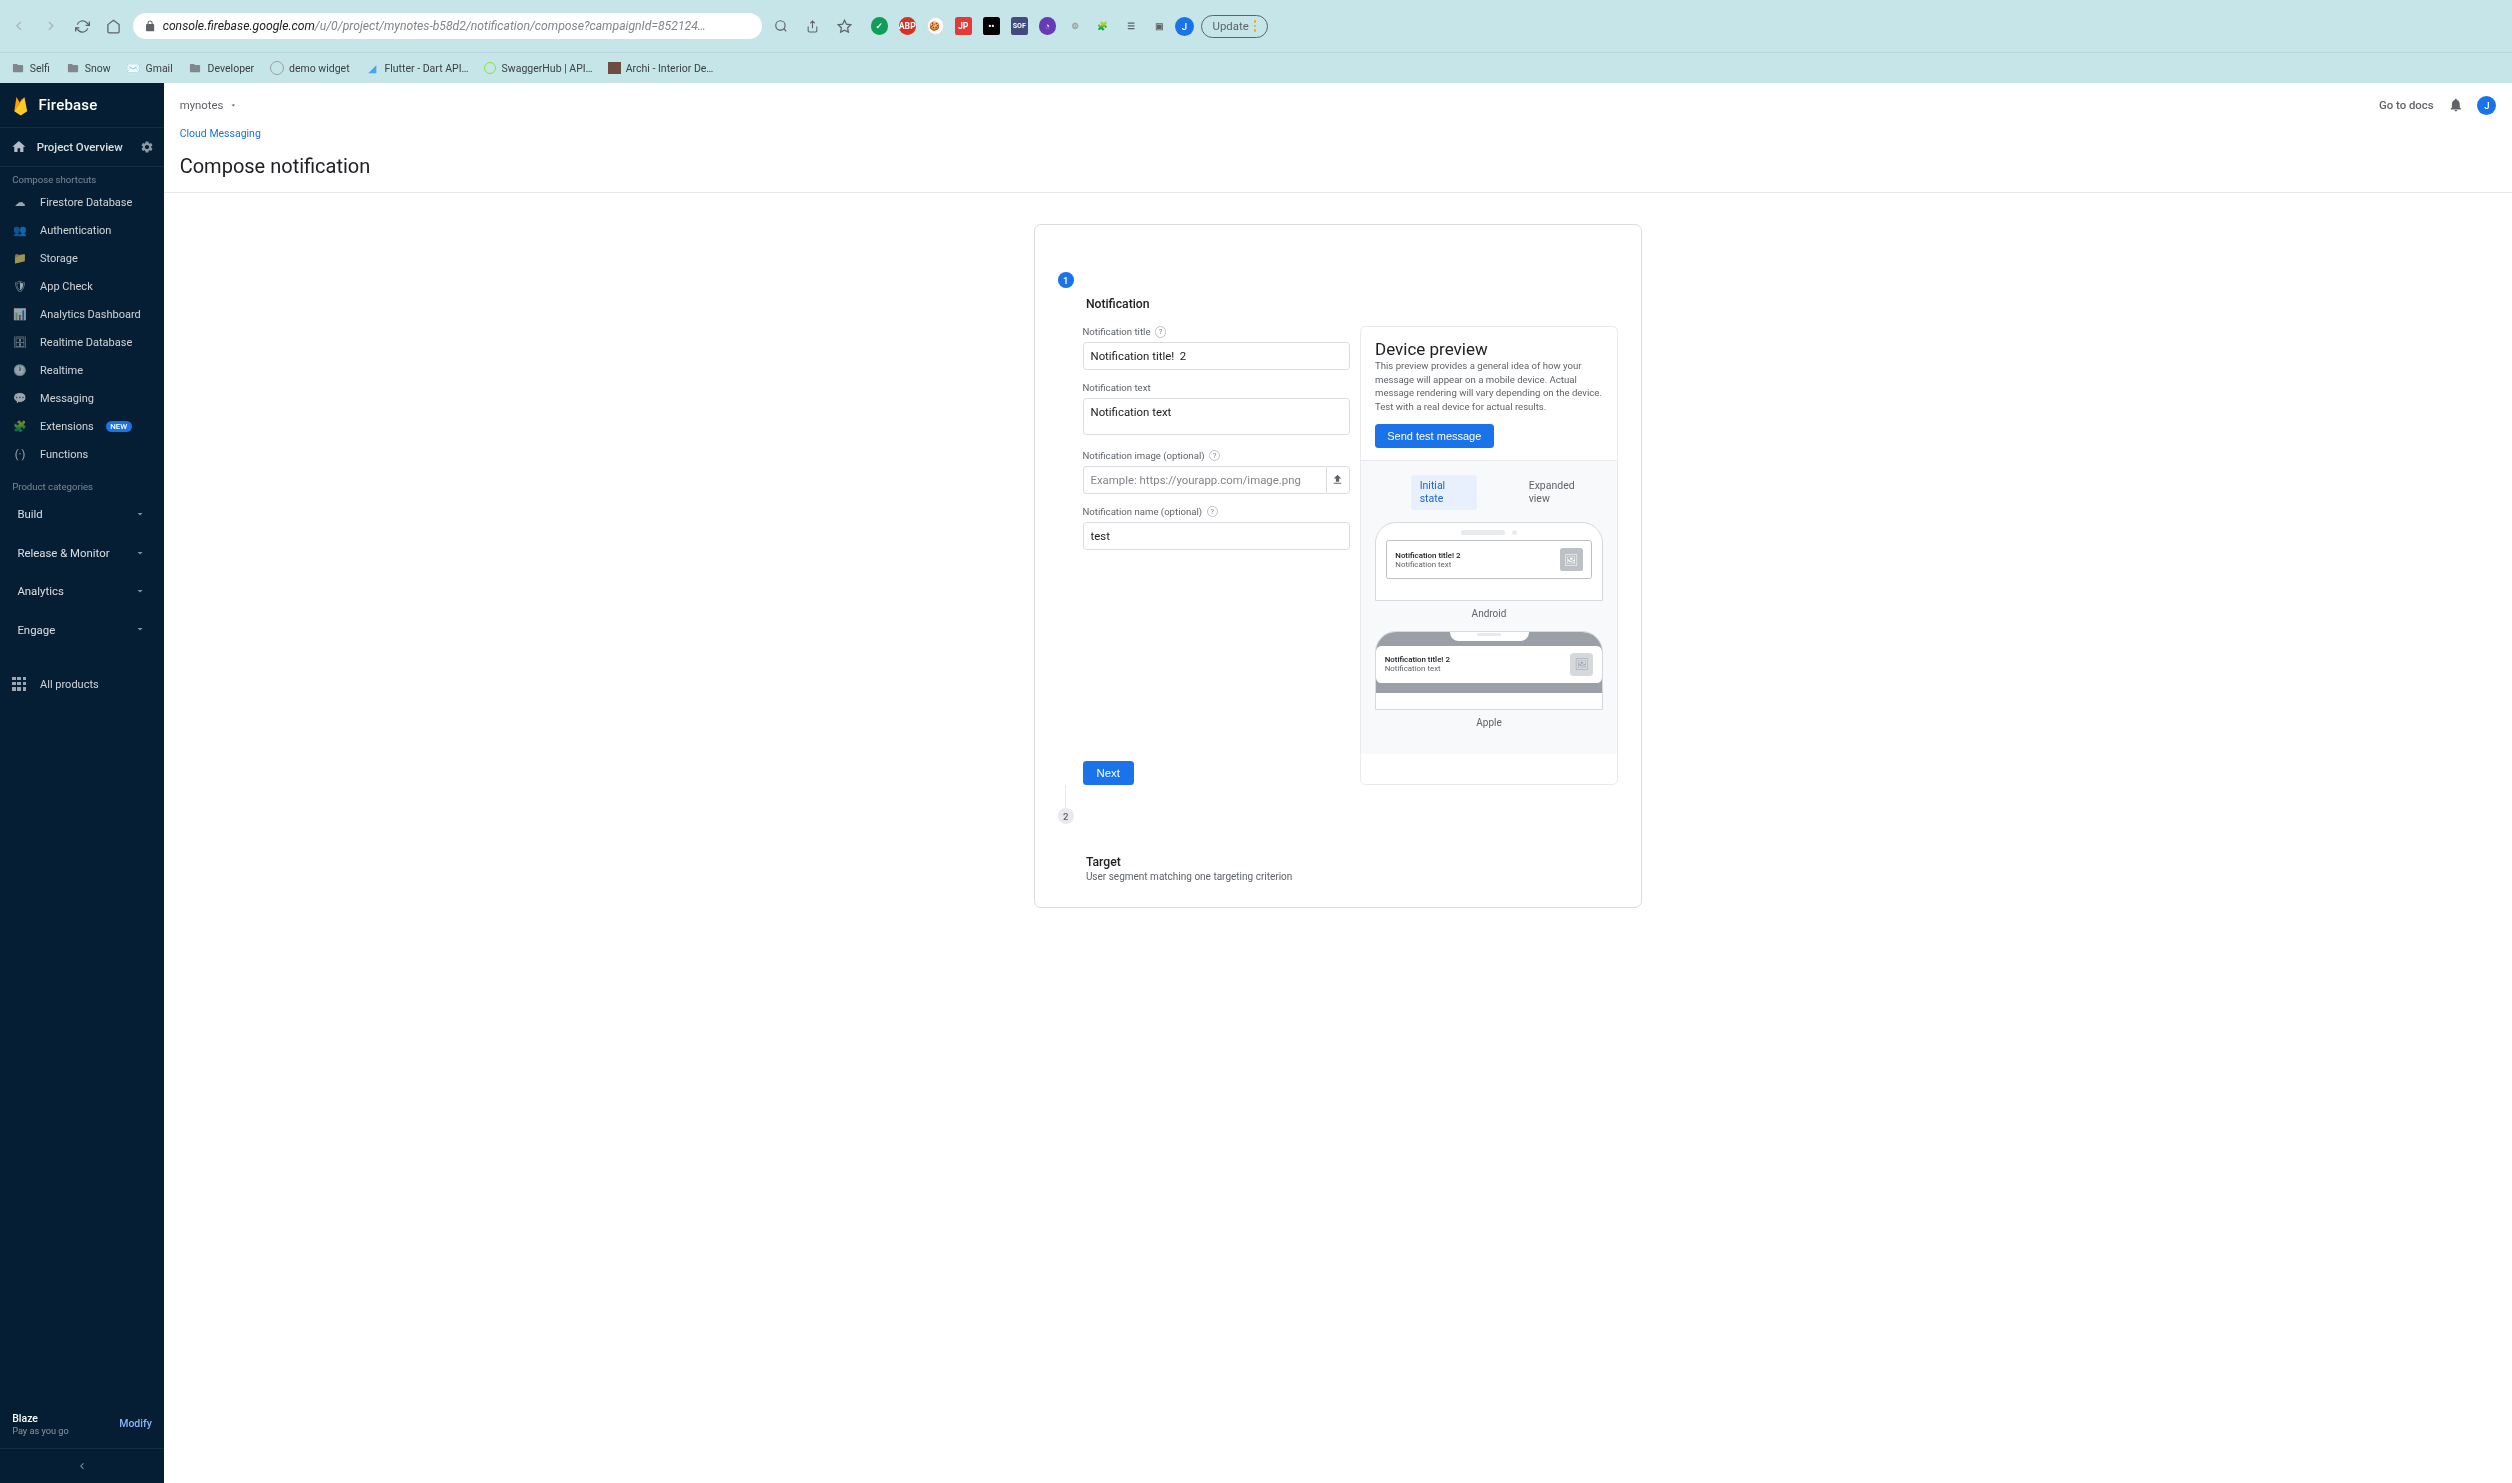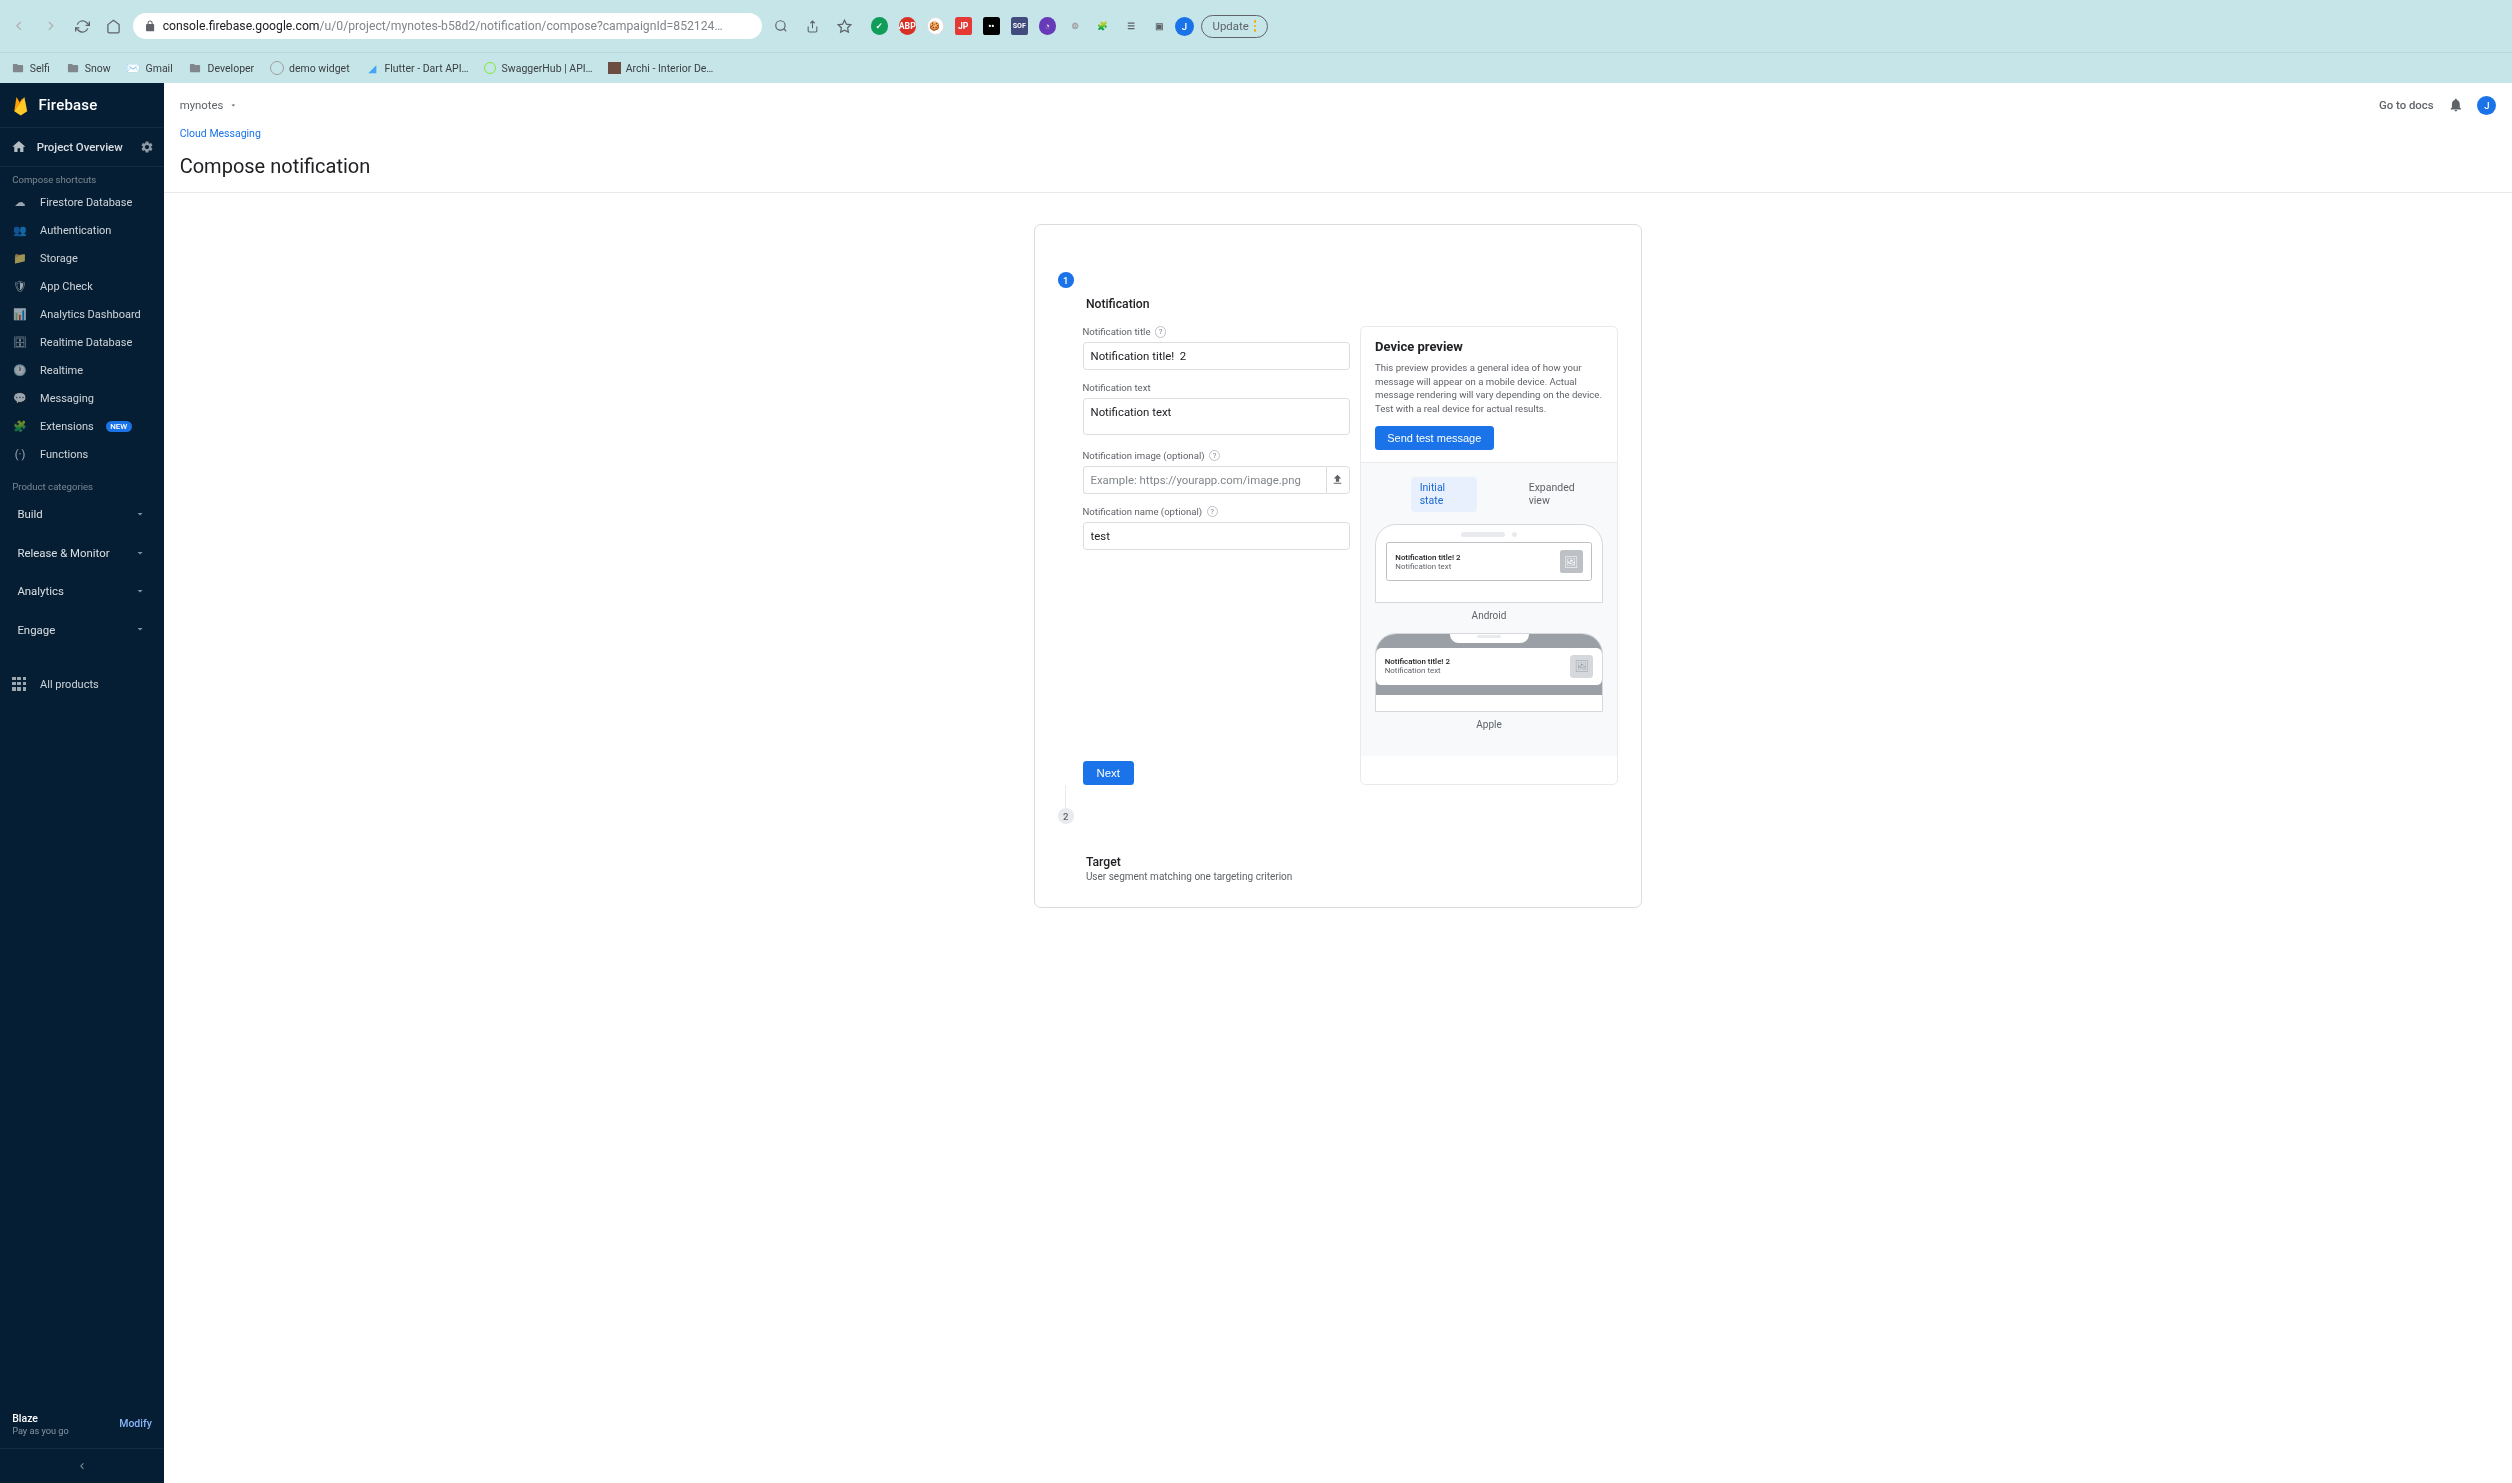--- a/index.html
+++ b/index.html
@@ -2,21 +2,21 @@
 <html style="font-size:14px"><head>
   <meta charset="utf-8">
   <style>
     * { box-sizing: border-box; margin: 0; padding: 0; }
     body { font-family: 'Roboto', 'Helvetica Neue', Arial, sans-serif; font-size: 11.4px; color: #202124; background: #fff; }
     
     
     .browser-chrome { background: #c5e5e8; height: 52px; display: flex; align-items: center; padding: 0 7px; gap: 7px; }
     .nav-btn { width: 24.5px; height: 24.5px; display: flex; align-items: center; justify-content: center; color: #5f6368; cursor: pointer; }
     .nav-btn.disabled { color: #b0b0b0; }
-    .address-bar { flex: 1; background: #fff; border-radius: 14px; height: 26px; display: flex; align-items: center; padding: 0 10.5px; gap: 7px; max-width: 629px; }
+    .address-bar { flex: 1; background: #fff; border-radius: 14px; height: 26px; display: flex; align-items: center; padding: 0 10.5px; gap: 7px; max-width: 629px; font-style: italic; }
     .lock-icon { width: 12.2px; height: 12.2px; }
     .url-text { flex: 1; font-size: 12.2px; color: #202124; white-space: nowrap; overflow: hidden; }
     .url-faded { color: #80868b; }
     .toolbar-icons { display: flex; gap: 10.5px; align-items: center; margin-left: 7px; }
     .toolbar-icon { width: 17.5px; height: 17.5px; border-radius: 50%; display:flex; align-items:center; justify-content:center; font-size:8.7px; font-weight:bold; color:#fff;}
     .update-btn { border: 0.9px solid #5f6368; border-radius: 14px; padding: 3.5px 10.5px; font-size: 11.4px; color: #5f6368; display: flex; align-items: center; gap: 5.2px; }
     .update-btn .dots { display:flex; flex-direction:column; gap:1.7px;}
     .update-btn .dots span { width:2.6px; height:2.6px; background:#f9ab00; border-radius:50%;}
     .avatar-j { width:19px; height:19px; border-radius:50%; background:#1a73e8; color:#fff; display:flex; align-items:center; justify-content:center; font-size:9.6px; font-weight:500;}
 
@@ -80,21 +80,21 @@
     .text-input { width:100%; border:0.9px solid #dadce0; border-radius:3.5px; padding: 6.1px 7px; font-size:11.4px; color:#202124; font-family:inherit;}
     .text-input::placeholder { color:#80868b;}
     textarea.text-input { resize:none; height:37px;}
     .image-input-row { display:flex; gap:0;}
     .image-input-row .text-input { border-radius:3.5px 0 0 3.5px; border-right:none;}
     .upload-btn { width:26px; border:0.9px solid #dadce0; border-radius:0 3.5px 3.5px 0; display:flex; align-items:center; justify-content:center; color:#5f6368; cursor:pointer;}
     .next-btn { background:#1a73e8; color:#fff; border:none; border-radius:3.5px; padding: 6.1px 14px; font-size:11.4px; font-weight:500; cursor:pointer; margin-top:199px;}
 
     .preview-col { flex: 1; border:0.9px solid #e8eaed; border-radius:5.2px; }
     .preview-header { padding: 12.2px 14px; }
-    .preview-header h4 { font-size:13px; font-weight:700; margin-bottom:7px;}
+    .preview-header h4 { font-size:17px; font-weight:400; }
     .preview-desc { font-size:9.6px; color:#5f6368; line-height:1.4; margin-bottom:10.5px;}
     .test-btn { background:#1a73e8; color:#fff; border:none; border-radius:3.5px; padding:6.1px 12.2px; font-size:11px; font-weight:500; cursor:pointer;}
     .preview-body { background:#f8f9fa; border-top:0.9px solid #e8eaed; padding: 14px;}
     .view-tabs { display:flex; gap:7px; margin-bottom:12.2px;}
     .view-tab { padding:4.4px 8.7px; font-size:10.5px; border-radius:3.5px; cursor:pointer;margin-left:36px;}
     .view-tab.active { background:#e8f0fe; color:#1967d2;}
     .view-tab.inactive { color:#5f6368;}
     .device-preview { background:#fff; border:1.7px solid #d5d9de; border-radius: 21px 21px 0 0; padding: 7px 7px 0; margin-bottom:7px; height:79px; overflow:hidden; position:relative;}
     .device-top { display:flex; justify-content:center; gap:7px; align-items:center; margin-bottom:5.2px;}
     .speaker { width:44px; height:4.4px; background:#e8eaed; border-radius:2.6px;}

